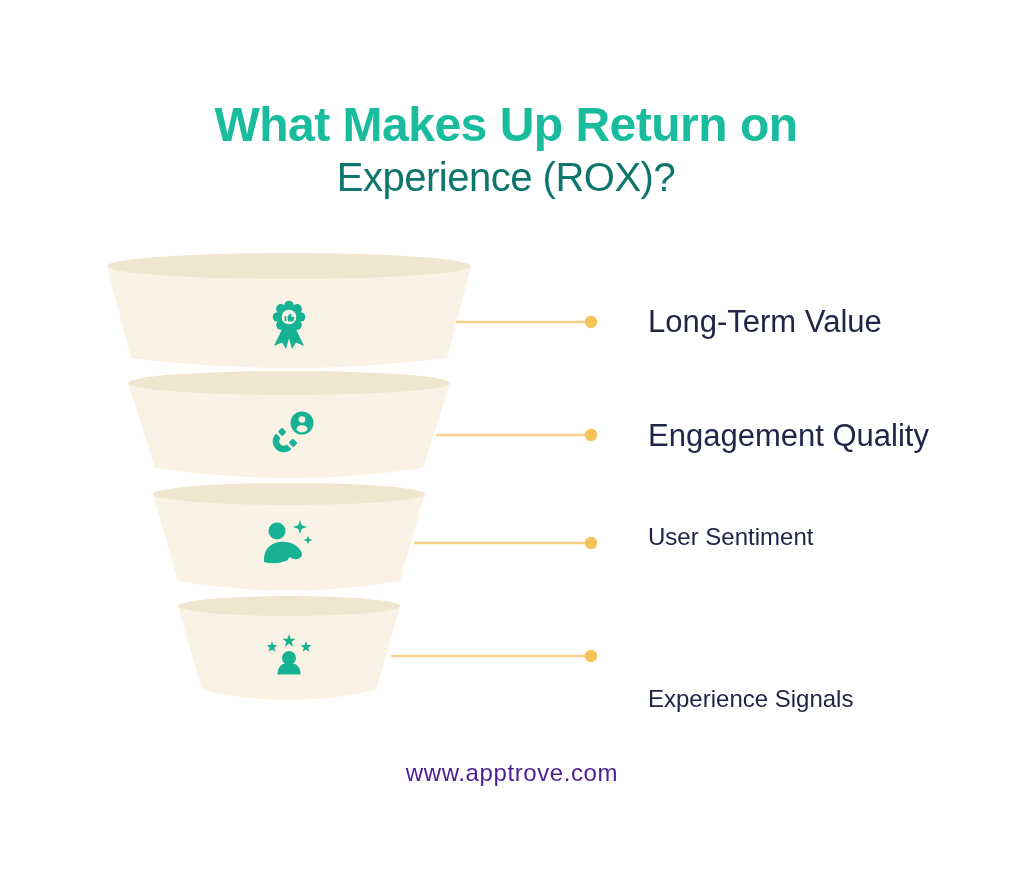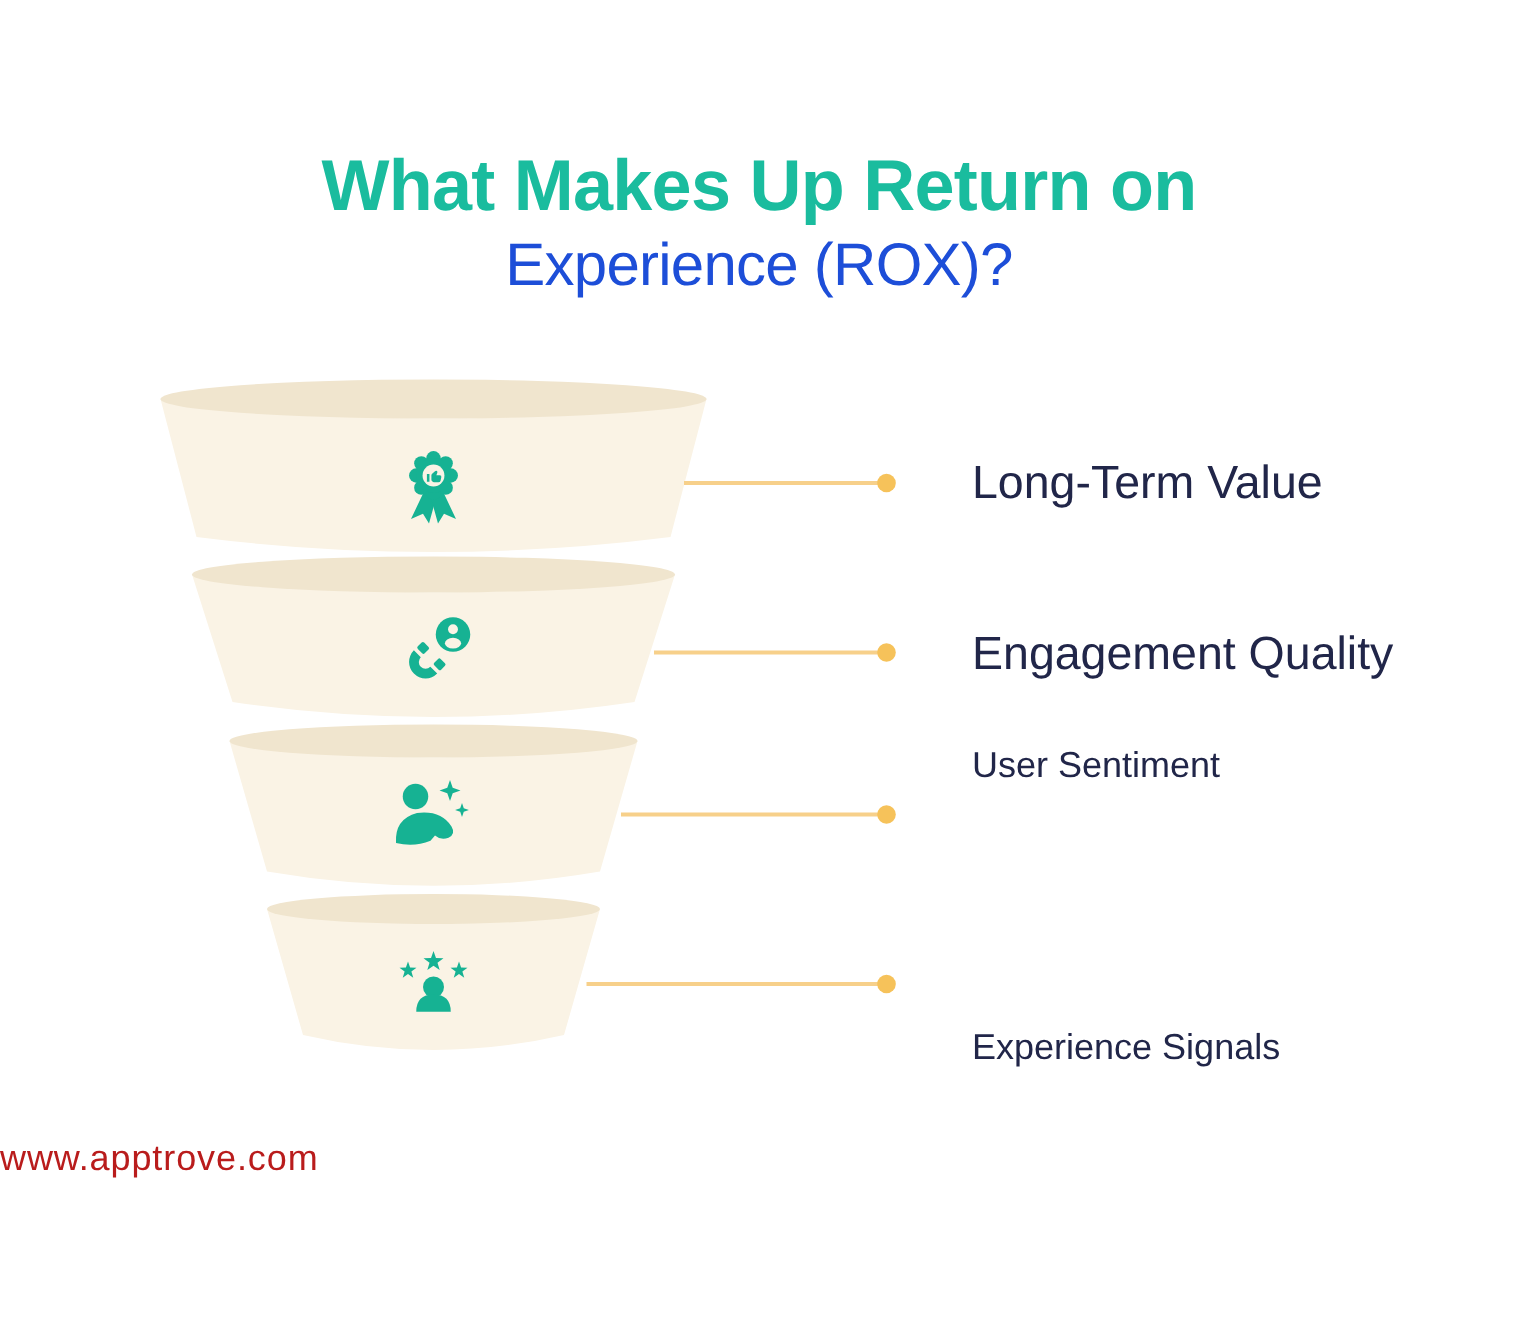--- a/index.html
+++ b/index.html
@@ -2,27 +2,27 @@
 <html><head>
 <meta charset="utf-8">
 <style>
   html,body{margin:0;padding:0;background:#ffffff;}
   .canvas{
     position:relative;width:1024px;height:888px;background:#ffffff;overflow:hidden;
     font-family:"Liberation Sans", sans-serif;
   }
   .title-block{position:absolute;top:97px;left:0;width:1012px;text-align:center;}
   .title-line1{font-size:48px;font-weight:700;color:#1abc9e;line-height:1.18;letter-spacing:-0.5px;}
-  .title-line2{font-size:40px;font-weight:400;color:#1d4ed8;line-height:1.18;letter-spacing:-0.5px;}
+  .title-line2{font-size:40px;font-weight:400;color:#0f766e;line-height:1.18;letter-spacing:-0.5px;}
   .funnel-svg{position:absolute;left:0;top:0;}
   .stage-label{position:absolute;left:648px;transform:translateY(-50%);color:#212649;white-space:nowrap;}
   .label-lg{font-size:31px;font-weight:500;}
   .label-sm{font-size:24px;font-weight:500;}
   .site-footer{position:absolute;top:773px;left:0;width:1024px;transform:translateY(-50%);
-    font-size:24px;color:#b91c1c;letter-spacing:0.6px;}
+    text-align:center;font-size:24px;color:#4c1d95;letter-spacing:0.6px;}
 </style>
 </head>
 <body>
 
 <div class="canvas">
 
   <div class="title-block">
     <div class="title-line1">What Makes Up Return on</div>
     <div class="title-line2">Experience (ROX)?</div>
   </div>
@@ -108,18 +108,18 @@
     <g fill="#f6c25a">
       <circle cx="591" cy="322" r="6.2"></circle>
       <circle cx="591" cy="435" r="6.2"></circle>
       <circle cx="591" cy="543" r="6.2"></circle>
       <circle cx="591" cy="656" r="6.2"></circle>
     </g>
   </svg>
 
   <div class="stage-label label-lg" style="top:322px;">Long-Term Value</div>
   <div class="stage-label label-lg" style="top:436px;">Engagement Quality</div>
-  <div class="stage-label label-sm" style="top:511px;">User Sentiment</div>
+  <div class="stage-label label-sm" style="top:537px;">User Sentiment</div>
   <div class="stage-label label-sm" style="top:656px;margin-top:43px;">Experience Signals</div>
 
   <div class="site-footer">www.apptrove.com</div>
 
 </div>
 
 </body></html>

